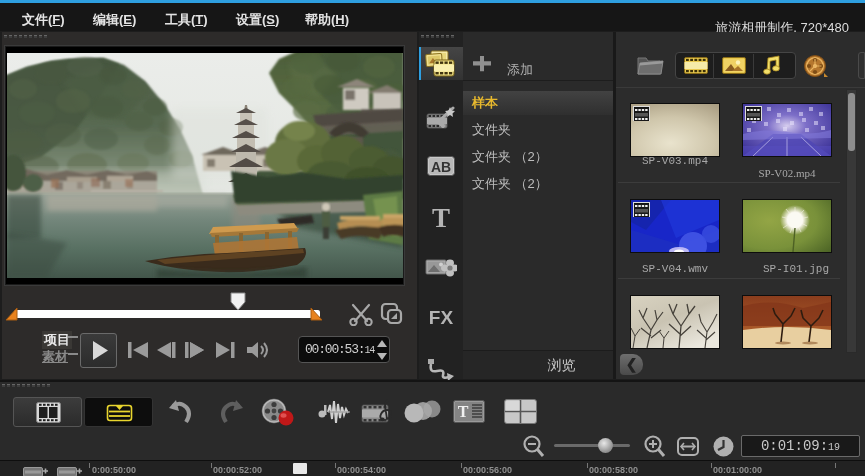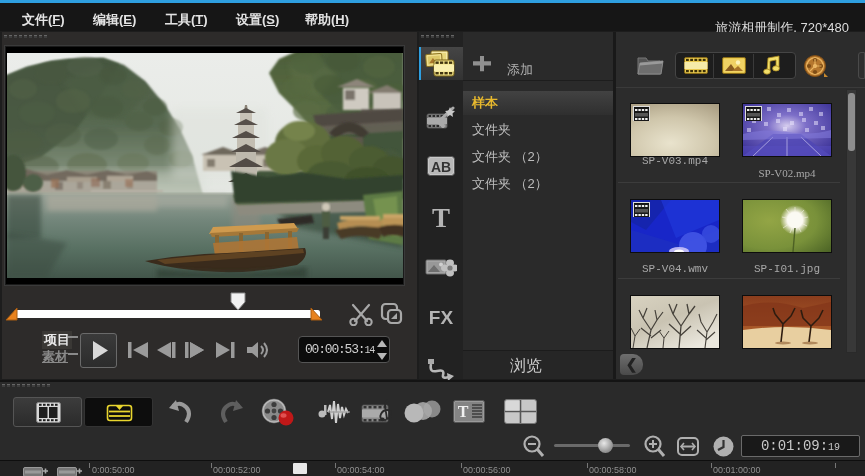--- a/index.html
+++ b/index.html
@@ -41,21 +41,21 @@
     background:linear-gradient(#454545,#333); border-left:2px solid #2e9fe0; }
 
   
   #listpanel { left:463px; top:32px; width:150px; height:347px; background:#2a2a2a; }
   #listpanel .hdr { position:absolute; left:0; top:0; width:150px; height:49px; border-bottom:1px solid #1d1d1d; }
   #addtext { position:absolute; left:44px; top:29px; color:#b0b0b0; font-size:13px; }
   .lrow { position:absolute; left:0; width:150px; height:24px; color:#bdbdbd;
     font-size:13px; line-height:24px; padding-left:9px; }
   .lrow.sel { background:linear-gradient(#424242,#2f2f2f); color:#e8b92e; font-weight:bold; }
   #browse { position:absolute; left:0; top:318px; width:150px; height:29px;
-    background:#262626; border-top:1px solid #1c1c1c; color:#c9c9c9; font-size:16px; }
+    background:#262626; border-top:1px solid #1c1c1c; color:#c9c9c9; font-size:14px;text-align:center; }
 
   
   #gallery { left:616px; top:32px; width:249px; height:347px; background:#2c2c2c; }
   #gal-top { position:absolute; left:0; top:0; width:251px; height:56px; border-bottom:1px solid #3a3a3a; }
   .thumb { position:absolute; width:90px; height:54px; border:1px solid #0d0d0d; }
   .tlabel { position:absolute; width:100px; text-align:center; color:#a8a8a8;
     font-family:"Liberation Mono",monospace; font-size:11px; }
   .vbadge { position:absolute; left:2px; top:2px; width:17px; height:15px; background:#111;
     border:1px solid #ddd; }
   #scrollbar { position:absolute; left:230px; top:57px; width:11px; height:264px; background:#383838;
@@ -69,21 +69,21 @@
     color:#222; font-weight:bold; text-align:center; line-height:20px; font-size:14px; }
 
   
   #btoolbar { left:0; top:380px; width:865px; height:80px; background:#2a2a2a; border-top:2px solid #141414; }
   .bbtn { position:absolute; top:15px; width:69px; height:30px; border-radius:3px; }
   #bb1 { left:13px; background:linear-gradient(#3c3c3c,#2b2b2b); border:1px solid #555; }
   #bb2 { left:84px; background:#0d0d0d; border:1px solid #333; }
 
   
   #ruler { left:0; top:460px; width:865px; height:16px; background:#222222; border-top:1px solid #0e0e0e; }
-  #ruler .ts { position:absolute; top:4px; color:#909090; font-size:9px; font-family:"Liberation Sans",sans-serif; }
+  #ruler .ts { position:absolute; top:4px; color:#909090; font-size:9px; font-family:"Liberation Sans",sans-serif;font-weight:bold; }
   #ruler .tick { position:absolute; top:2px; width:1px; height:5px; background:#777; }
 </style>
 </head>
 <body>
 <div id="stage">
 
   <div class="abs" id="menubar">
     <span class="mi" style="left:22px">文件(<u>F</u>)</span>
     <span class="mi" style="left:93px">编辑(<u>E</u>)</span>
     <span class="mi" style="left:165px">工具(<u>T</u>)</span>
@@ -678,21 +678,21 @@
           </defs>
         <rect width="88" height="52" fill="url(#t4g)"></rect>
         <circle cx="52" cy="20" r="15" fill="url(#puff)"></circle>
         <g stroke="#f6f4e8" stroke-width="0.7" opacity="0.85">
           <path d="M52,20 L52,7 M52,20 L61,10 M52,20 L65,17 M52,20 L64,26 M52,20 L58,32 M52,20 L47,33 M52,20 L40,28 M52,20 L39,17 M52,20 L43,9"></path>
         </g>
         <circle cx="52" cy="20" r="8" fill="#fbfaf2" opacity="0.95"></circle>
         <path d="M52,28 L50,52" stroke="#4d6124" stroke-width="1.4"></path>
       </svg>
     </div>
-    <div class="tlabel" style="left:121px; top:231px;">SP-I01.jpg</div>
+    <div class="tlabel" style="left:130px; top:231px;">SP-I01.jpg</div>
     <span class="abs" style="left:2px; top:246px; width:222px; height:1px; background:#3c3c3c;"></span>
 
     <div class="thumb" style="left:14px; top:263px;">
       <svg width="88" height="52" viewBox="0 0 88 52" preserveAspectRatio="none">
         <defs>
             <linearGradient id="t5g" x1="0" y1="0" x2="0.7" y2="1">
           <stop offset="0" stop-color="#d8d2c0"></stop>
               <stop offset="0.5" stop-color="#c9c3b2"></stop>
               <stop offset="1" stop-color="#eae7dd"></stop>
         </linearGradient>

